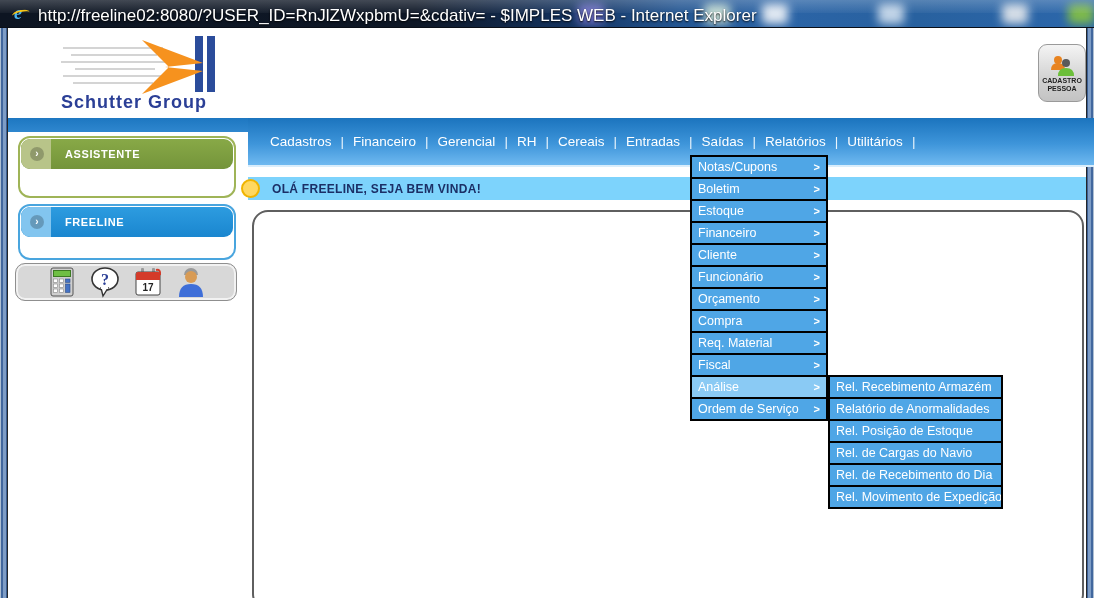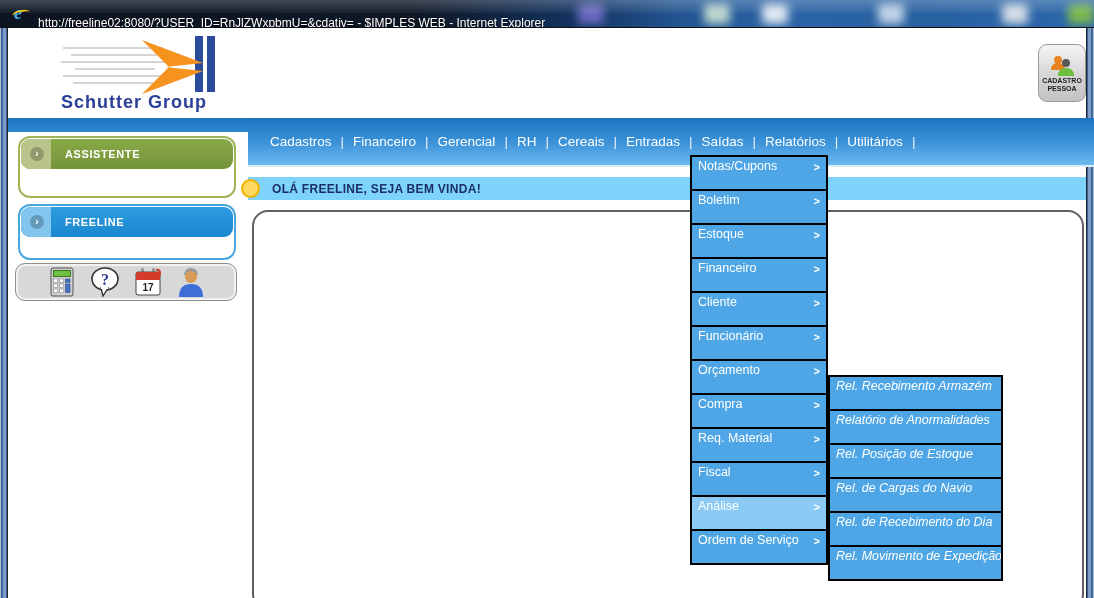--- a/index.html
+++ b/index.html
@@ -9,21 +9,21 @@
 
   
   .titlebar { position:absolute; left:0; top:0; width:1094px; height:28px;
     background:linear-gradient(90deg,#0d1522 0%,#0e1726 38%,#13325e 52%,#235591 62%,#2b64a6 72%,#28619f 84%,#2c67ab 100%);
     border-bottom:1px solid #0a0f18; overflow:hidden; }
   .titlebar .sheen { position:absolute; left:0; top:0; width:100%; height:13px; background:linear-gradient(180deg,rgba(255,255,255,.22),rgba(255,255,255,.04)); }
   .blob { position:absolute; top:4px; width:26px; height:20px; filter:blur(5px); border-radius:4px; opacity:.85; }
   .ie-icon { position:absolute; left:12px; top:3px; width:20px; height:20px; }
   .ie-e { position:absolute; left:2px; top:0; font:bold italic 18px "Liberation Serif", serif; color:#49b4ee; }
   .ie-swash { position:absolute; left:0; top:7px; width:18px; height:8px; border-top:2px solid #f5c518; border-radius:50%; transform:rotate(-12deg); }
-  .title-text { position:absolute; left:38px; top:16px; color:#ffffff; font-size:12px; white-space:nowrap; text-shadow:0 1px 2px #000; }
+  .title-text { position:absolute; left:38px; top:6px; color:#ffffff; font-size:17px; white-space:nowrap; text-shadow:0 1px 2px #000; }
 
   
   .frame-left { position:absolute; left:0; top:28px; width:8px; height:570px;
     background:linear-gradient(90deg,#aebfd2 0 1px,#41679e 1px 3px,#7e9dc6 3px 6px,#3c5f93 6px 7px,#23272b 7px 8px); }
   .frame-right { position:absolute; left:1086px; top:28px; width:8px; height:570px;
     background:linear-gradient(270deg,#aebfd2 0 1px,#41679e 1px 3px,#7e9dc6 3px 6px,#3c5f93 6px 7px,#23272b 7px 8px); }
 
   
   .header { position:absolute; left:8px; top:29px; width:1078px; height:89px; background:#fff; }
   .logo { position:absolute; left:45px; top:34px; width:210px; height:78px; }
@@ -67,23 +67,23 @@
   .side-label { position:absolute; left:44px; top:0; line-height:30px; color:#fff; font-weight:bold;
     font-size:11px; letter-spacing:.6px; }
 
   .iconbar { position:absolute; left:15px; top:263px; width:222px; height:38px; background:#d8d8d8;
     border:1px solid #8f8f8f; border-radius:10px; box-shadow:inset 0 0 0 2px #f2f2f2;
     display:flex; align-items:center; justify-content:center; gap:13px; }
   .iconbar .ic { width:30px; height:32px; cursor:pointer; display:flex; align-items:center; justify-content:center; }
 
   
   .dropdown { position:absolute; left:690px; top:155px; width:138px; z-index:30; }
-  .submenu  { position:absolute; left:828px; top:375px; width:175px; z-index:31;font-style:italic; }
+  .submenu  { position:absolute; left:828px; top:375px; width:175px; z-index:31; }
   .ddi { height:24px; margin-top:-2px; background:#4fa6e6; border:2px solid #000; color:#fff;
-    font-size:12.5px; padding:16px 6px; display:flex; align-items:flex-end; justify-content:space-between;
+    font-size:12.5px; padding:4px 6px; display:flex; align-items:center; justify-content:space-between;
     cursor:pointer; white-space:nowrap; overflow:hidden; }
   .ddi:first-child { margin-top:0; }
   .ddi.active { background:#8acaf4; }
   .ddi .arr { font-size:11px; font-weight:bold; color:#fff; }
 </style>
 </head>
 <body>
 
 <div id="screen">
 

